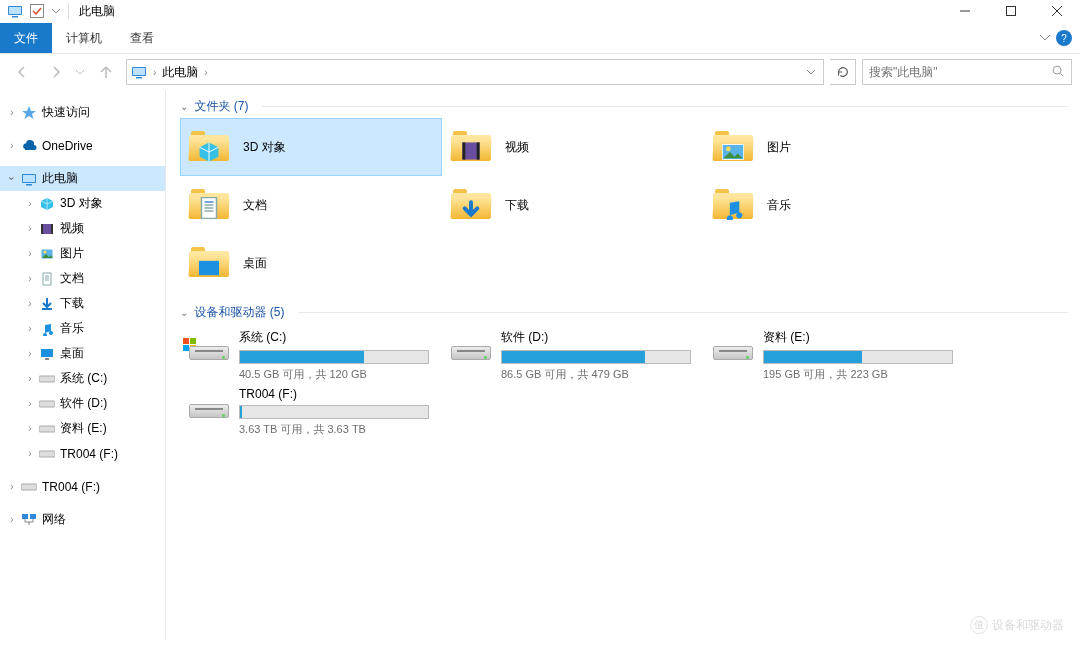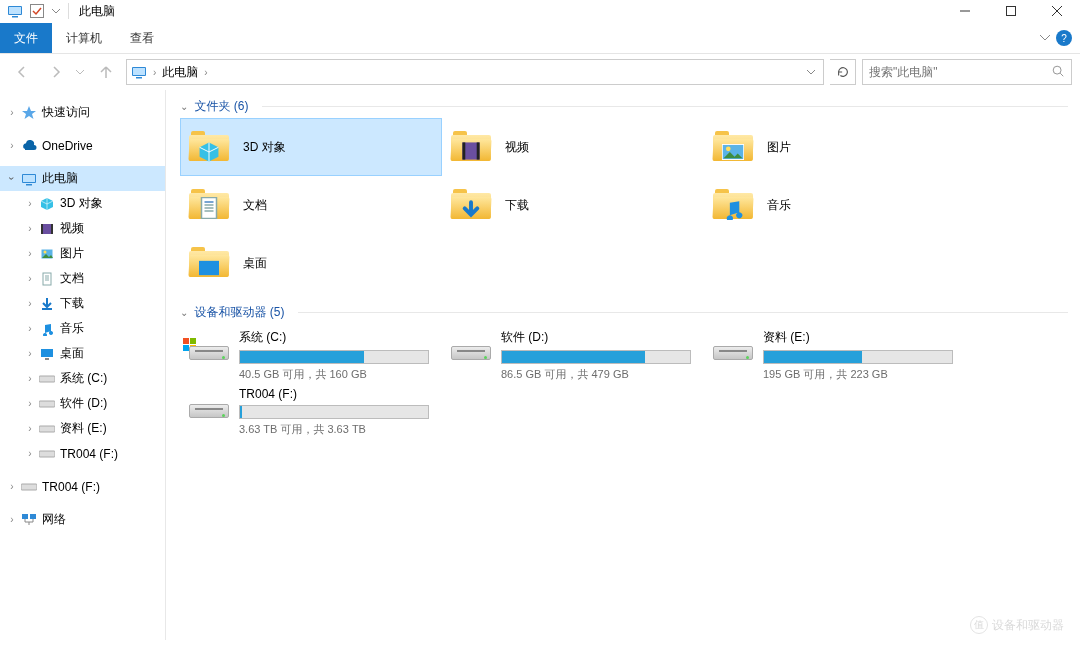--- a/index.html
+++ b/index.html
@@ -367,21 +367,21 @@
           </svg>
         </span>
         <span class="tree-label">网络</span>
       </div>
   </div>
 
   <div class="main">
 
     <div class="group-header">
       <span class="gh-caret">⌄</span>
-      <span>文件夹 (6)</span>
+      <span>文件夹 (7)</span>
       <span class="group-divider"></span>
     </div>
     <div class="folder-grid">
       <div class="folder-tile selected">
         <span class="folder-icon">
           <span class="folder-art">
               <span class="folder-tab"></span>
               <span class="folder-back"></span>
               <span class="folder-front"></span>
             <svg width="22" height="22" viewBox="0 0 14 14" style="position:absolute;left:9px;top:10px">
@@ -500,21 +500,21 @@
               <span class="drive-body"></span>
               <span class="drive-slot"></span>
               <span class="drive-led"></span>
             </span>
           </span>
           <div class="drive-info">
             <div class="drive-name">系统 (C:)</div>
             <div class="drive-bar">
               <div class="drive-fill" style="width:66%"></div>
             </div>
-            <div class="drive-text">40.5 GB 可用，共 160 GB</div>
+            <div class="drive-text">40.5 GB 可用，共 120 GB</div>
           </div>
         </div>
         <div class="drive-tile">
           <span class="drive-icon">
             <span class="drive-art" style="position:relative">
               <span class="drive-body"></span>
               <span class="drive-slot"></span>
               <span class="drive-led"></span>
             </span>
           </span>

